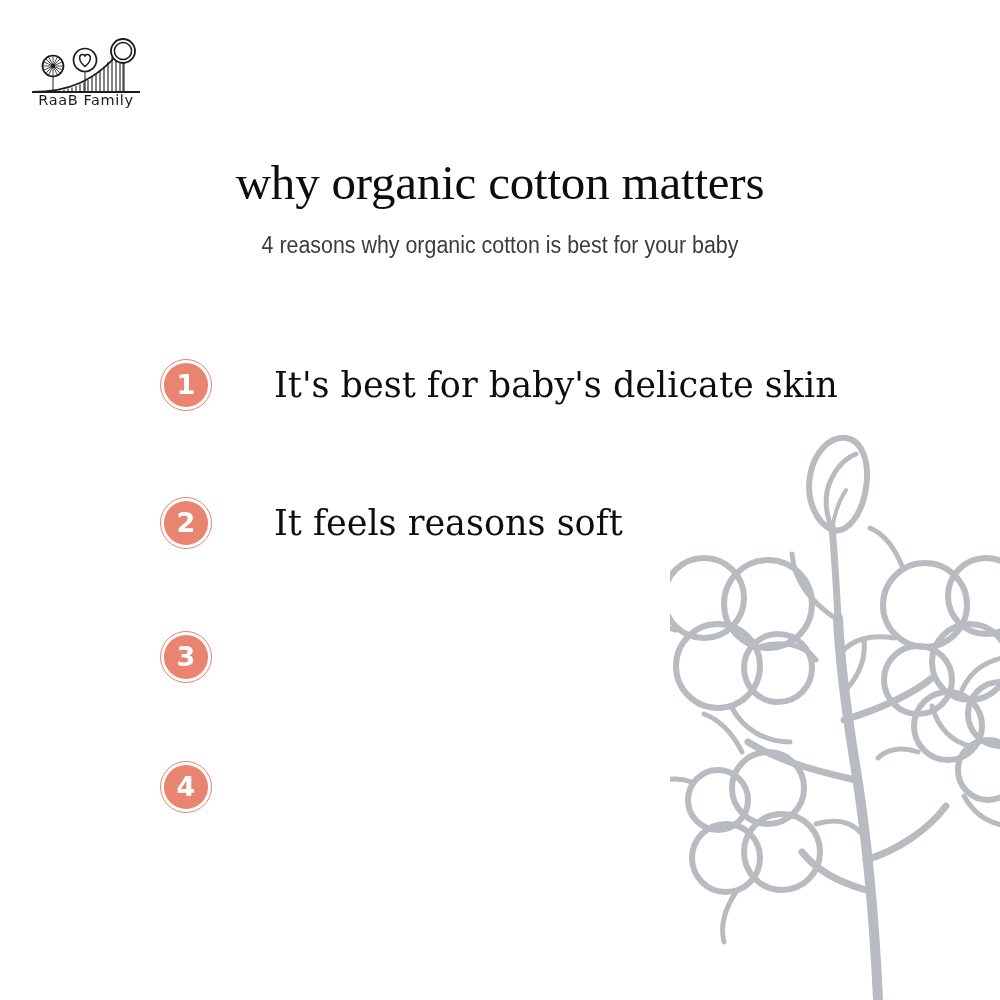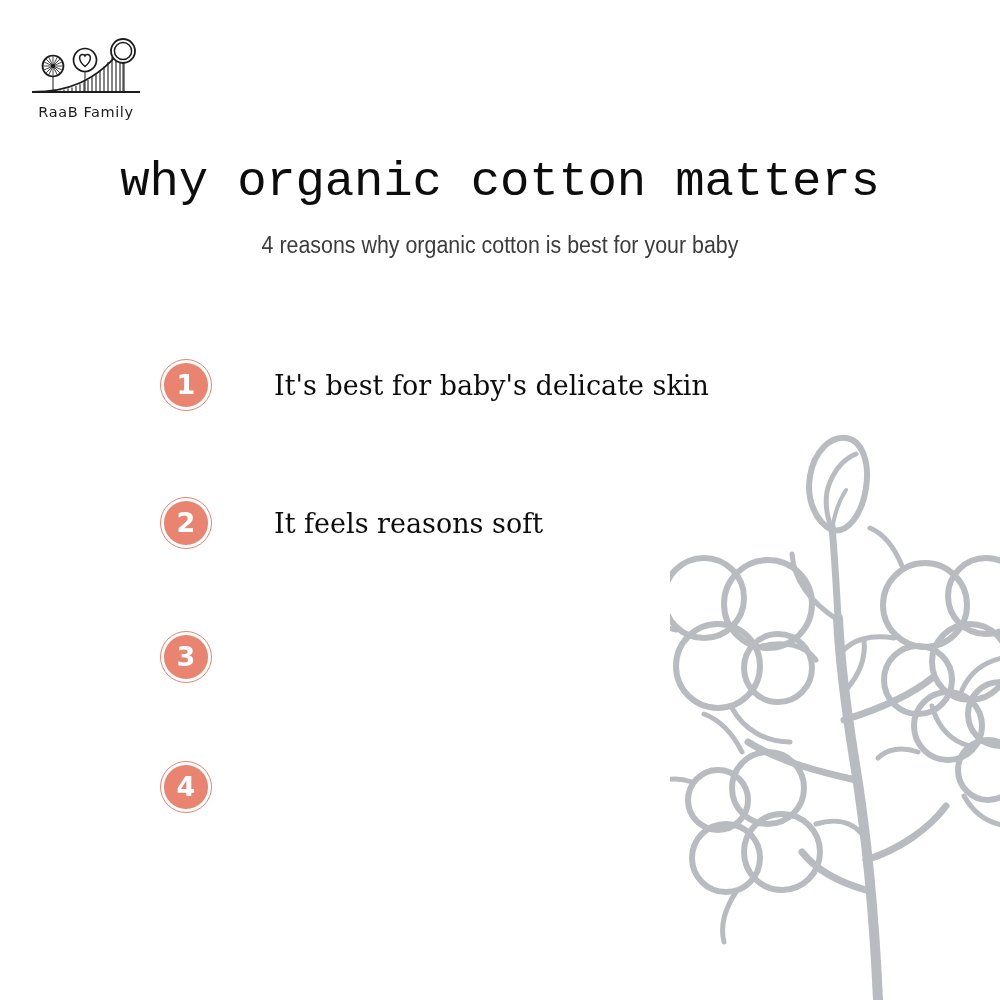--- a/index.html
+++ b/index.html
@@ -29,38 +29,38 @@
   .logo-mark {
     position: absolute;
     left: 0;
     top: 0;
     width: 112px;
     height: 58px;
   }
   .logo-text {
     position: absolute;
     left: 0;
-    top: 66px;
+    top: 54px;
     width: 112px;
     text-align: center;
     font-family: "DejaVu Sans", sans-serif;
     font-size: 14.5px;
     letter-spacing: 0.6px;
     color: #1c1c1c;
     white-space: nowrap;
   }
 
   
   .title {
     position: absolute;
     left: 0;
     top: 154px;
     width: 1000px;
     text-align: center;
-    font-family: Liberation Mono, monospace;
+    font-family: Liberation Serif, serif;
     font-size: 49px;
     font-weight: 400;
     letter-spacing: -0.2px;
     color: #0d0d0d;
     white-space: nowrap;
   }
   .subtitle {
     position: absolute;
     left: 0;
     top: 232px;
@@ -114,21 +114,21 @@
     font-family: "DejaVu Sans", sans-serif;
     font-weight: bold;
     font-size: 27px;
     line-height: 1;
     padding-bottom: 1px;
     box-sizing: border-box;
   }
   .reason-text {
     margin-left: 62px;
     font-family: "DejaVu Serif", "Liberation Serif", serif;
-    font-size: 27px;
+    font-size: 35px;
     font-weight: 400;
     color: #0d0d0d;
     white-space: nowrap;
   }
 
   
   .cotton-art {
     position: absolute;
     right: 0;
     bottom: 0;

